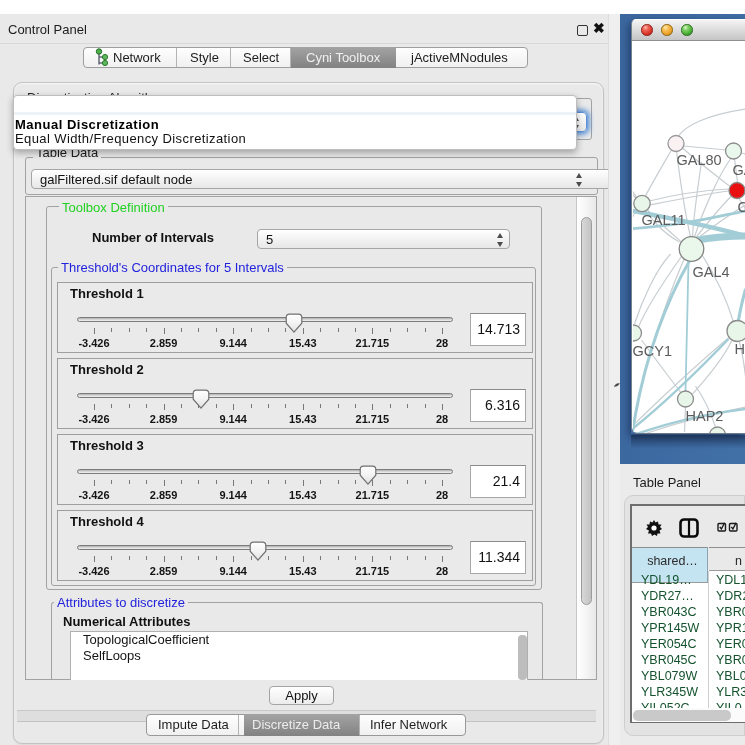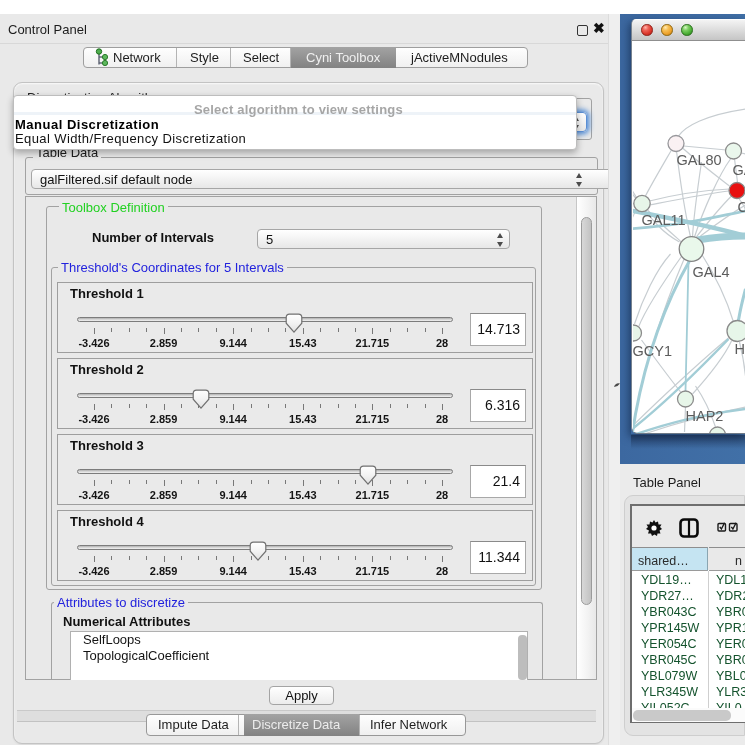--- a/index.html
+++ b/index.html
@@ -53,21 +53,21 @@
 #bluebg { position:absolute; left:620px; top:0; width:125px; height:450px; background:linear-gradient(to right,#3c68a0,#4170a7); }
 #netwin { position:absolute; left:631px; top:5px; width:114px; height:415px; border-radius:5px 0 0 0; box-shadow:-2px 3px 8px rgba(10,25,55,.55); }
 #nettitle { position:absolute; left:631px; top:5px; width:114px; height:22px; background:linear-gradient(#f6f6f6,#c5c5c5); border-radius:5px 0 0 0; border-left:1.5px solid #77828f; border-bottom:1px solid #8f8f8f; box-shadow:inset 0 1px 0 #fdfdfd; }
 .light { position:absolute; top:10.2px; width:11.6px; height:11.6px; border-radius:50%; }
 #netbody { position:absolute; left:631px; top:27px; width:114px; height:392.5px; background:#ffffff; border-left:1.5px solid #77828f; border-bottom:1.5px solid #6e7987; border-radius:0 0 0 7px; }
 
 #tpsec { position:absolute; left:620px; top:450px; width:125px; height:295px; background:#ebebeb; }
 #tptitle { position:absolute; left:633px; top:461px; font-size:13px; color:#1c1c1c; }
 #tcontainer { position:absolute; left:624px; top:481px; width:121px; height:241px; background:#e3e3e3; border:1px solid #cecece; border-radius:9px 0 0 9px; }
 #twin { position:absolute; left:630px; top:490px; width:115px; height:219px; background:#e9e9e9; border:2px solid #6e6e6e; border-right:none; }
-#thead1 { position:absolute; left:632px; top:533px; width:76px; height:24px; background:#c5e4f2; border-top:1px solid #8e8e8e; border-bottom:1px solid #9a9a9a; border-right:1px solid #8aa5b1; font-size:12.5px; color:#2a2a2a; padding:6px 0 0 6px; }
+#thead1 { position:absolute; left:632px; top:533px; width:76px; height:36px; background:#c5e4f2; border-top:1px solid #8e8e8e; border-bottom:1px solid #9a9a9a; border-right:1px solid #8aa5b1; font-size:12.5px; color:#2a2a2a; text-align:center; padding:6px 0 0 6px; }
 #thead2 { position:absolute; left:709px; top:533px; width:36px; height:24px; background:#e9e9e9; border-top:1px solid #8e8e8e; border-bottom:1px solid #9a9a9a; font-size:12.5px; color:#2a2a2a; padding:6px 0 0 26px; }
 .trow { position:absolute; font-size:12.5px; color:#14532d; height:16px; line-height:16px; }
 #coldiv { position:absolute; left:708px; top:557px; width:1px; height:138px; background:#cfcfcf; }
 #hsb { position:absolute; left:632px; top:694px; width:113px; height:14px; background:#fbfbfb; }
 #hsbthumb { position:absolute; left:633px; top:696px; width:98px; height:11px; background:#c9c9c9; border-radius:5px; }
 </style></head>
 <body>
 <div id="root">
 
 <div id="cptitle">Control Panel</div>
@@ -108,21 +108,20 @@
 
 <div class="group" style="left:25px;top:143px;width:573px;height:38px"></div>
 <div class="gtitle" style="left:33px;top:131px;color:#1d1d1d">Table Data</div>
 <div class="combo" style="left:31px;top:155px;width:642px">
       <span>galFiltered.sif default node</span>
       <div class="arrows" style="left:543px;top:2.5px"></div>
     </div>
 
 <div id="popup"></div>
 <div class="abs" style="left:14px;top:98px;width:562px;height:3px;background:#eef3f8"></div>
-<div class="abs" style="left:194px;top:88px;font-size:13px;font-weight:bold;letter-spacing:.2px;color:#a6a6a6">Select algorithm to view settings</div>
 <div class="abs" style="left:15px;top:103px;font-size:13px;font-weight:bold;letter-spacing:.5px;color:#000">Manual Discretization</div>
 <div class="abs" style="left:15px;top:117px;font-size:13px;letter-spacing:.4px;color:#111">Equal Width/Frequency Discretization</div>
 
 <div id="scrollpane"></div>
 <div id="vsb"></div>
 <div id="vsbthumb"></div>
 
 <div class="group" style="left:46px;top:192px;width:496px;height:384px"></div>
 <div class="gtitle" style="left:59px;top:186px;color:#22d122">Toolbox Definition</div>
 <div class="abs" style="left:92px;top:216px;font-size:13px;font-weight:bold;color:#111">Number of Intervals</div>
@@ -296,22 +295,22 @@
         </linearGradient>
       </defs>
       <path d="M1.2 4.5 Q1.2 1.2 4.5 1.2 L13.5 1.2 Q16.8 1.2 16.8 4.5 L16.8 10.2 L9 19.2 L1.2 10.2 Z" fill="url(#tg3)" stroke="#707070" stroke-width="1.2"></path>
     </svg>
 <div class="vfield" style="top:527px">11.344</div>
 
 <div class="group" style="left:51px;top:588px;width:492px;height:78px;border-bottom:none;border-radius:3px 3px 0 0"></div>
 <div class="gtitle" style="left:54px;top:581px;color:#2222dd">Attributes to discretize</div>
 <div class="abs" style="left:63px;top:600px;font-size:13px;font-weight:bold;color:#111">Numerical Attributes</div>
 <div id="list">
+      <div>TopologicalCoefficient</div>
       <div>SelfLoops</div>
-      <div>TopologicalCoefficient</div>
     </div>
 <div id="listsb"></div>
 
 <div id="apply">Apply</div>
 <div id="hstrip"></div>
 <div id="btabbar"></div>
 <div id="seltab2"></div>
 <div class="tabtxt" style="left:158px;top:703px">Impute Data</div>
 <div class="tabtxt" style="left:252px;top:703px;color:#ececec">Discretize Data</div>
 <div class="tabtxt" style="left:370px;top:703px">Infer Network</div>

